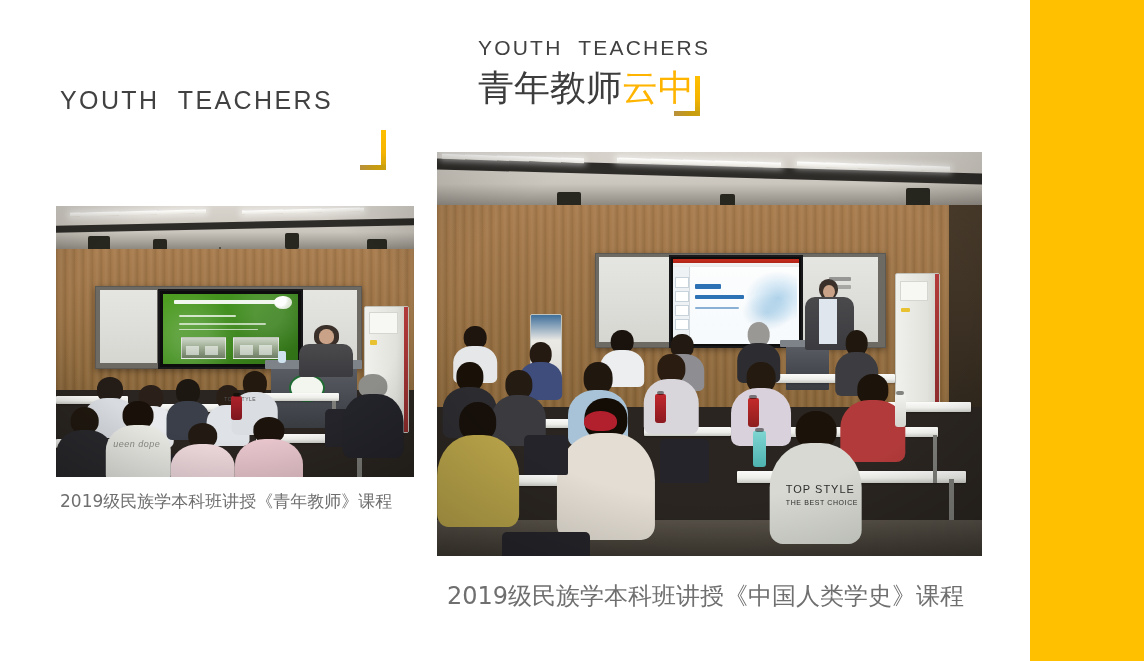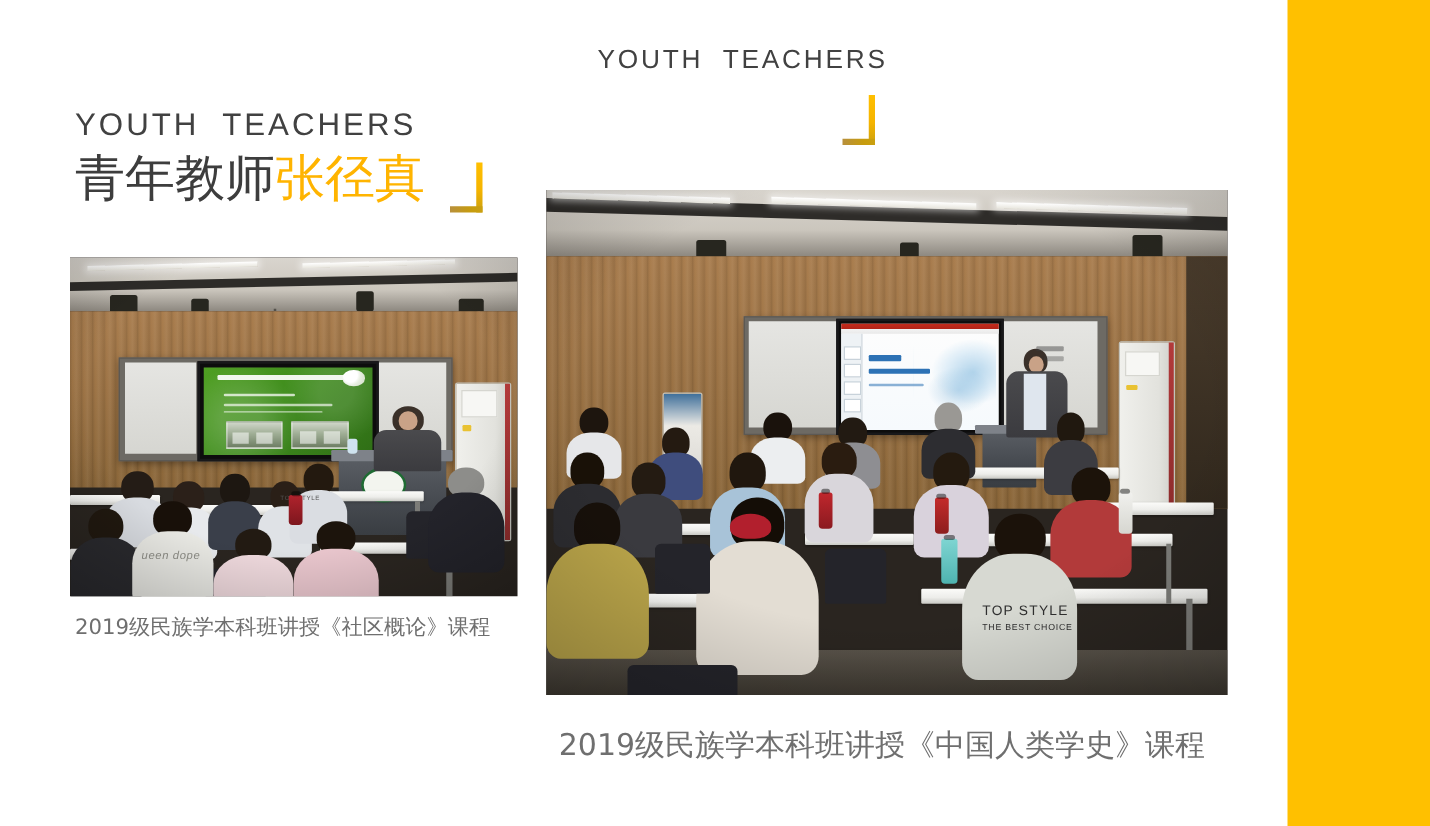--- a/index.html
+++ b/index.html
@@ -343,31 +343,31 @@
 </style>
 </head>
 <body>
 
 <div id="slide">
 
   <div class="side-band"></div>
 
   <div class="title-block" id="title-left">
     <div class="eyebrow">YOUTH  TEACHERS</div>
-    <div class="headline">
-      <span>青年教师</span><span class="accent">张径真</span>
-    </div>
     <div class="corner-mark">
       <div class="v-bar"></div>
       <div class="h-bar"></div>
     </div>
   </div>
 
   <div class="title-block" id="title-right">
     <div class="eyebrow">YOUTH  TEACHERS</div>
+    <div class="headline">
+      <span>青年教师</span><span class="accent">云中</span>
+    </div>
     <div class="corner-mark">
       <div class="v-bar"></div>
       <div class="h-bar"></div>
     </div>
   </div>
 
   <div class="photo" id="photo-left">
     <div class="scene">
 
       <div class="ceiling" style="height:16%;"></div>
@@ -641,16 +641,16 @@
       </div>
 
       <div class="chairback" style="left:41%;top:71%;width:9%;height:11%;"></div>
       <div class="chairback" style="left:16%;top:70%;width:8%;height:10%;"></div>
       <div class="chairback" style="left:12%;top:94%;width:16%;height:7%;"></div>
 
       <div class="photo-vignette"></div>
     </div>
   </div>
 
-  <div class="caption" id="caption-left">2019级民族学本科班讲授《社区概论》课程</div>
+  <div class="caption" id="caption-left">2019级民族学本科班讲授《青年教师》课程</div>
   <div class="caption" id="caption-right">2019级民族学本科班讲授《中国人类学史》课程</div>
 
 </div>
 
 </body></html>

